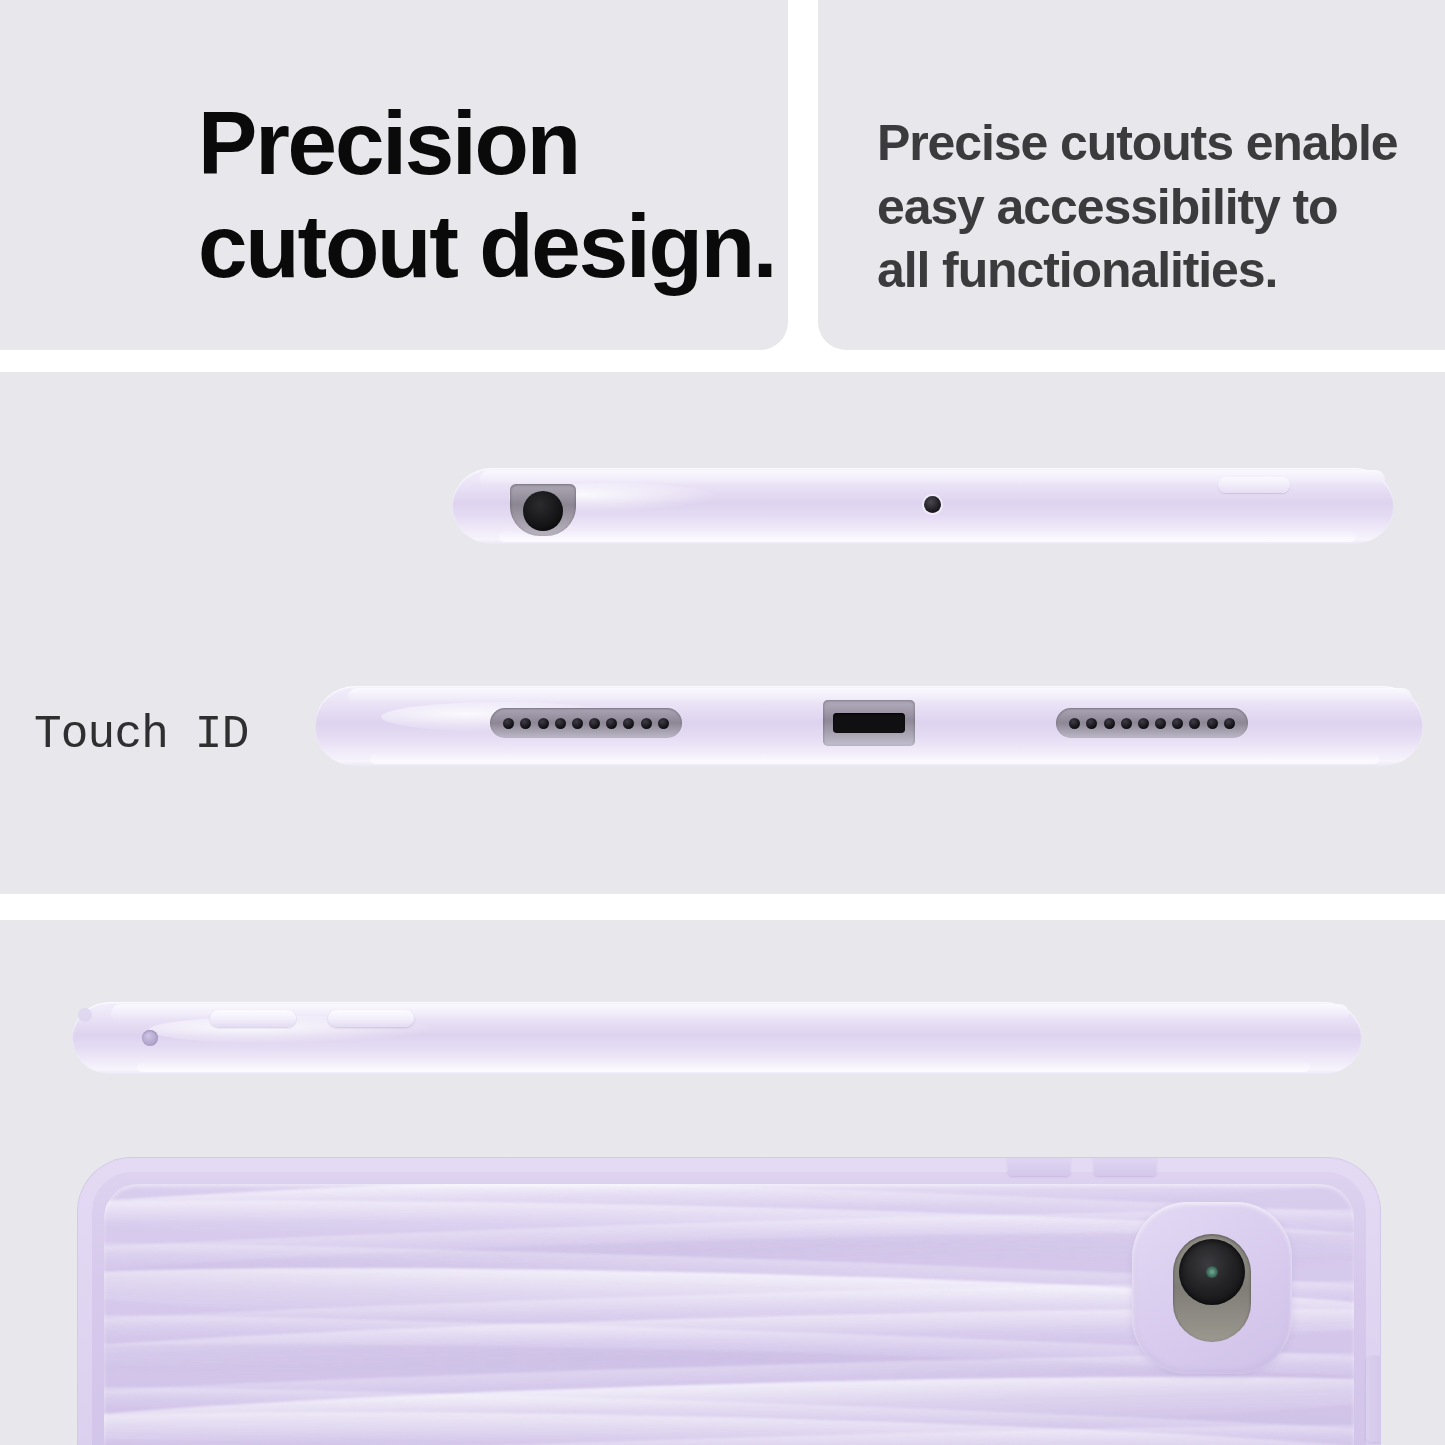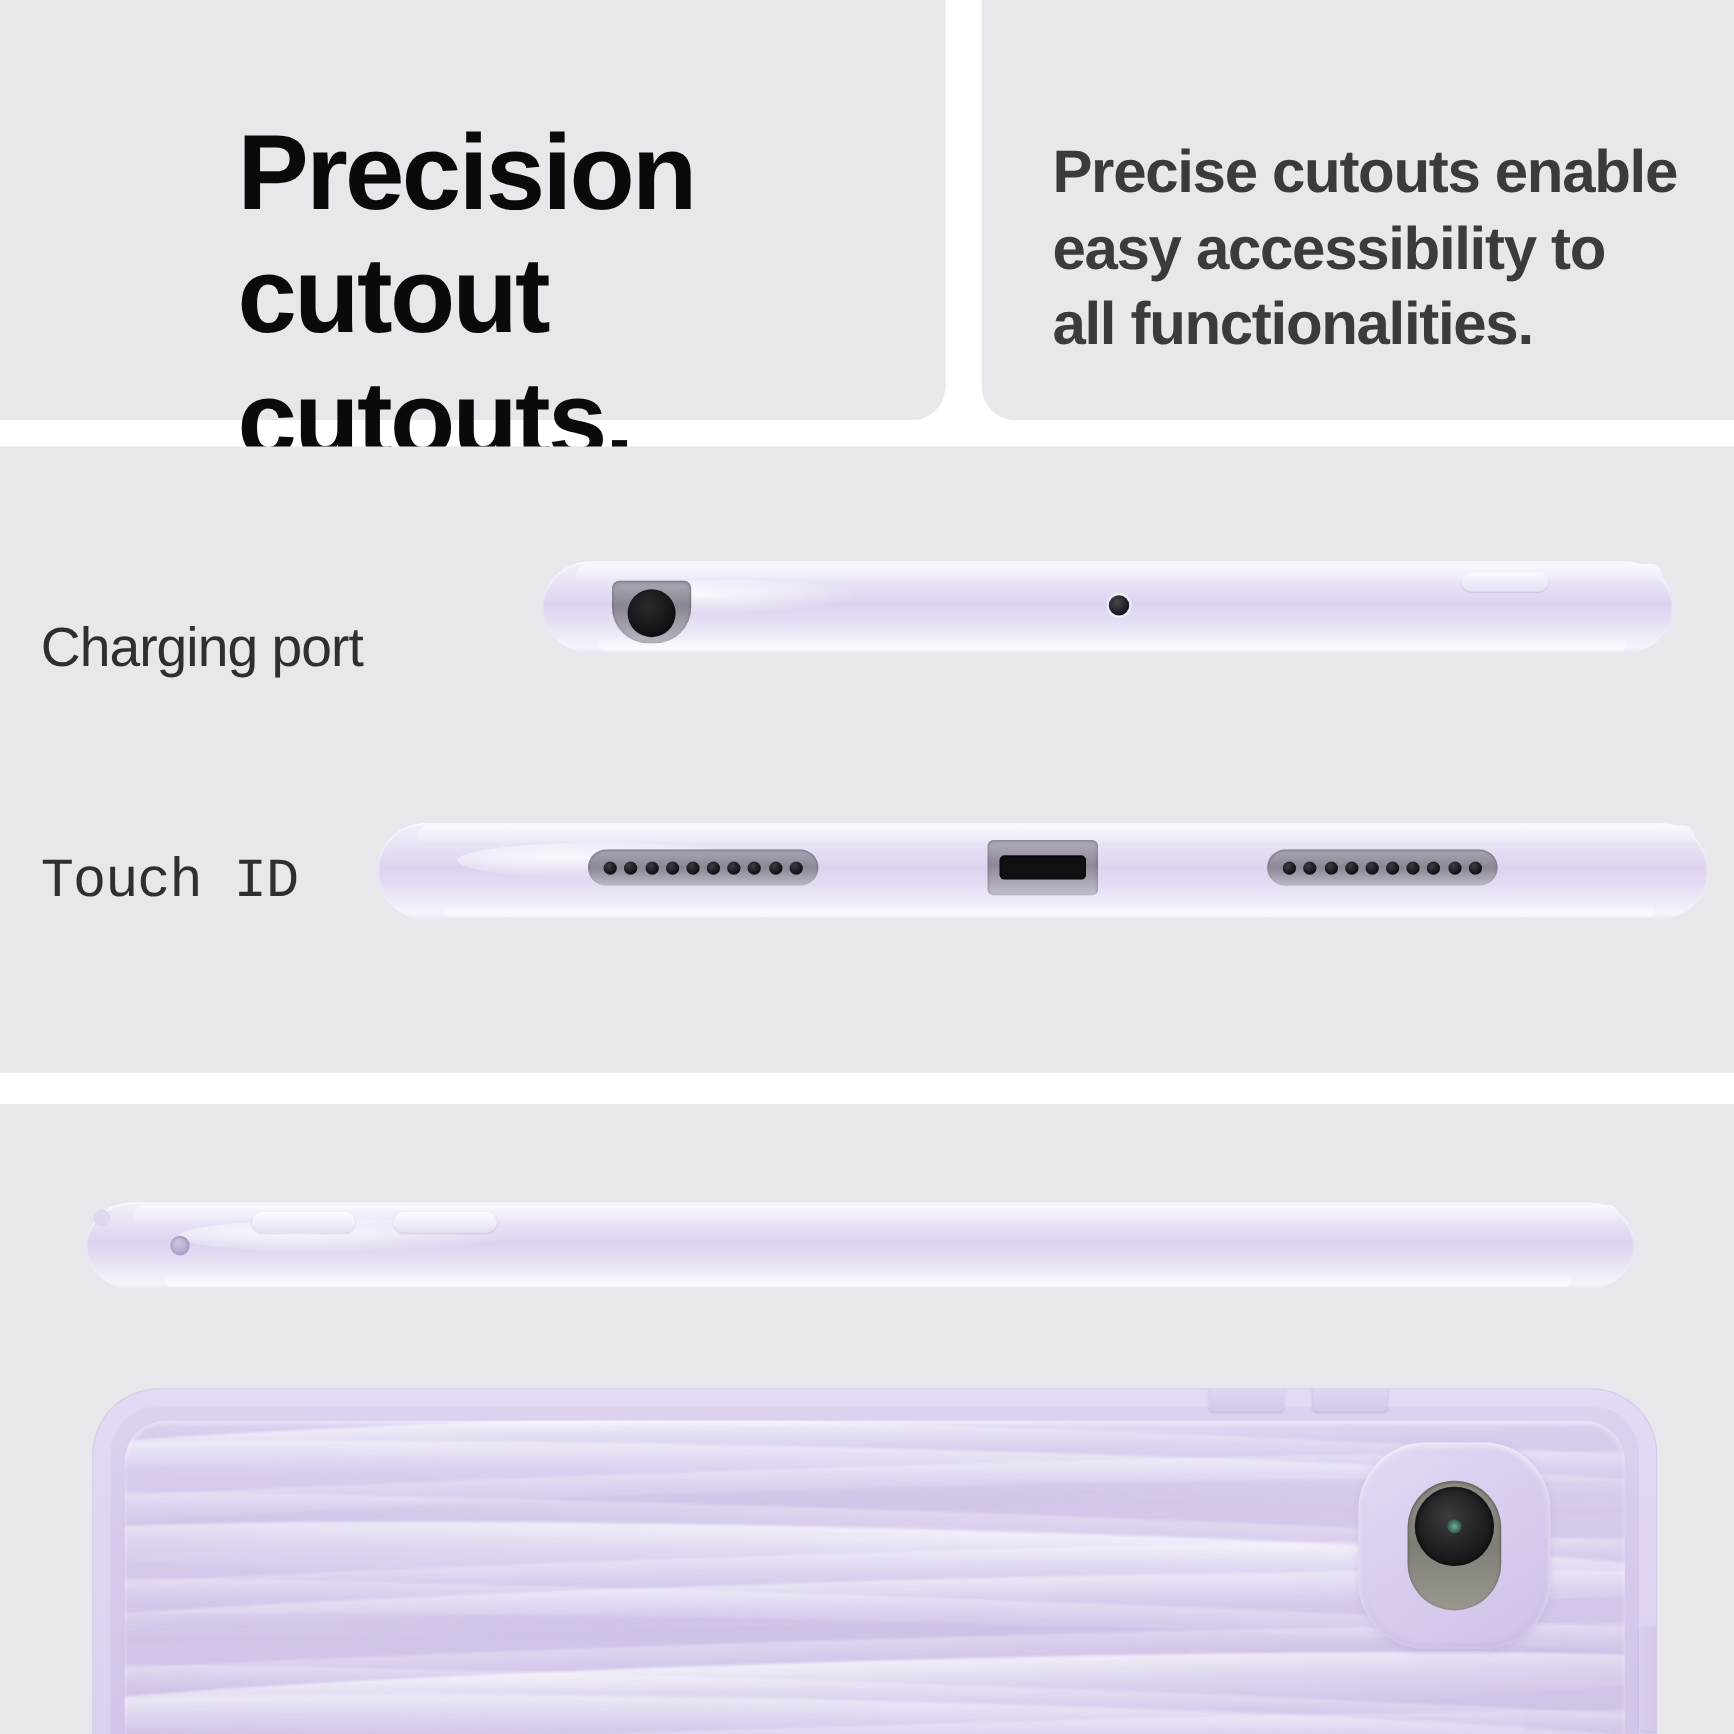--- a/index.html
+++ b/index.html
@@ -410,30 +410,29 @@
     box-shadow: 0 1px 3px rgba(168,152,205,.4);
   }
 </style>
 </head>
 <body>
 
 <div class="page">
 
   <div class="panel" id="panel-headline"></div>
   <div id="headline">Precision
-cutout cutouts.</div>
+cutout design.</div>
 
   <div class="panel" id="panel-subhead"></div>
   <div id="subhead">Precise cutouts enable
 easy accessibility to
 all functionalities.</div>
 
   <div class="panel" id="panel-cutouts"></div>
 
-  <div class="callout-label" id="label-charging">Charging port</div>
 
   <div class="callout-label" id="label-touchid">Touch ID</div>
 
   <div id="edge-top">
     <div class="edge-body"></div>
     <div class="edge-lip"></div>
     <div class="edge-lip-lower"></div>
     <div class="edge-gloss"></div>
     <div id="camera-cutout">
       <div id="camera-lens"></div>

